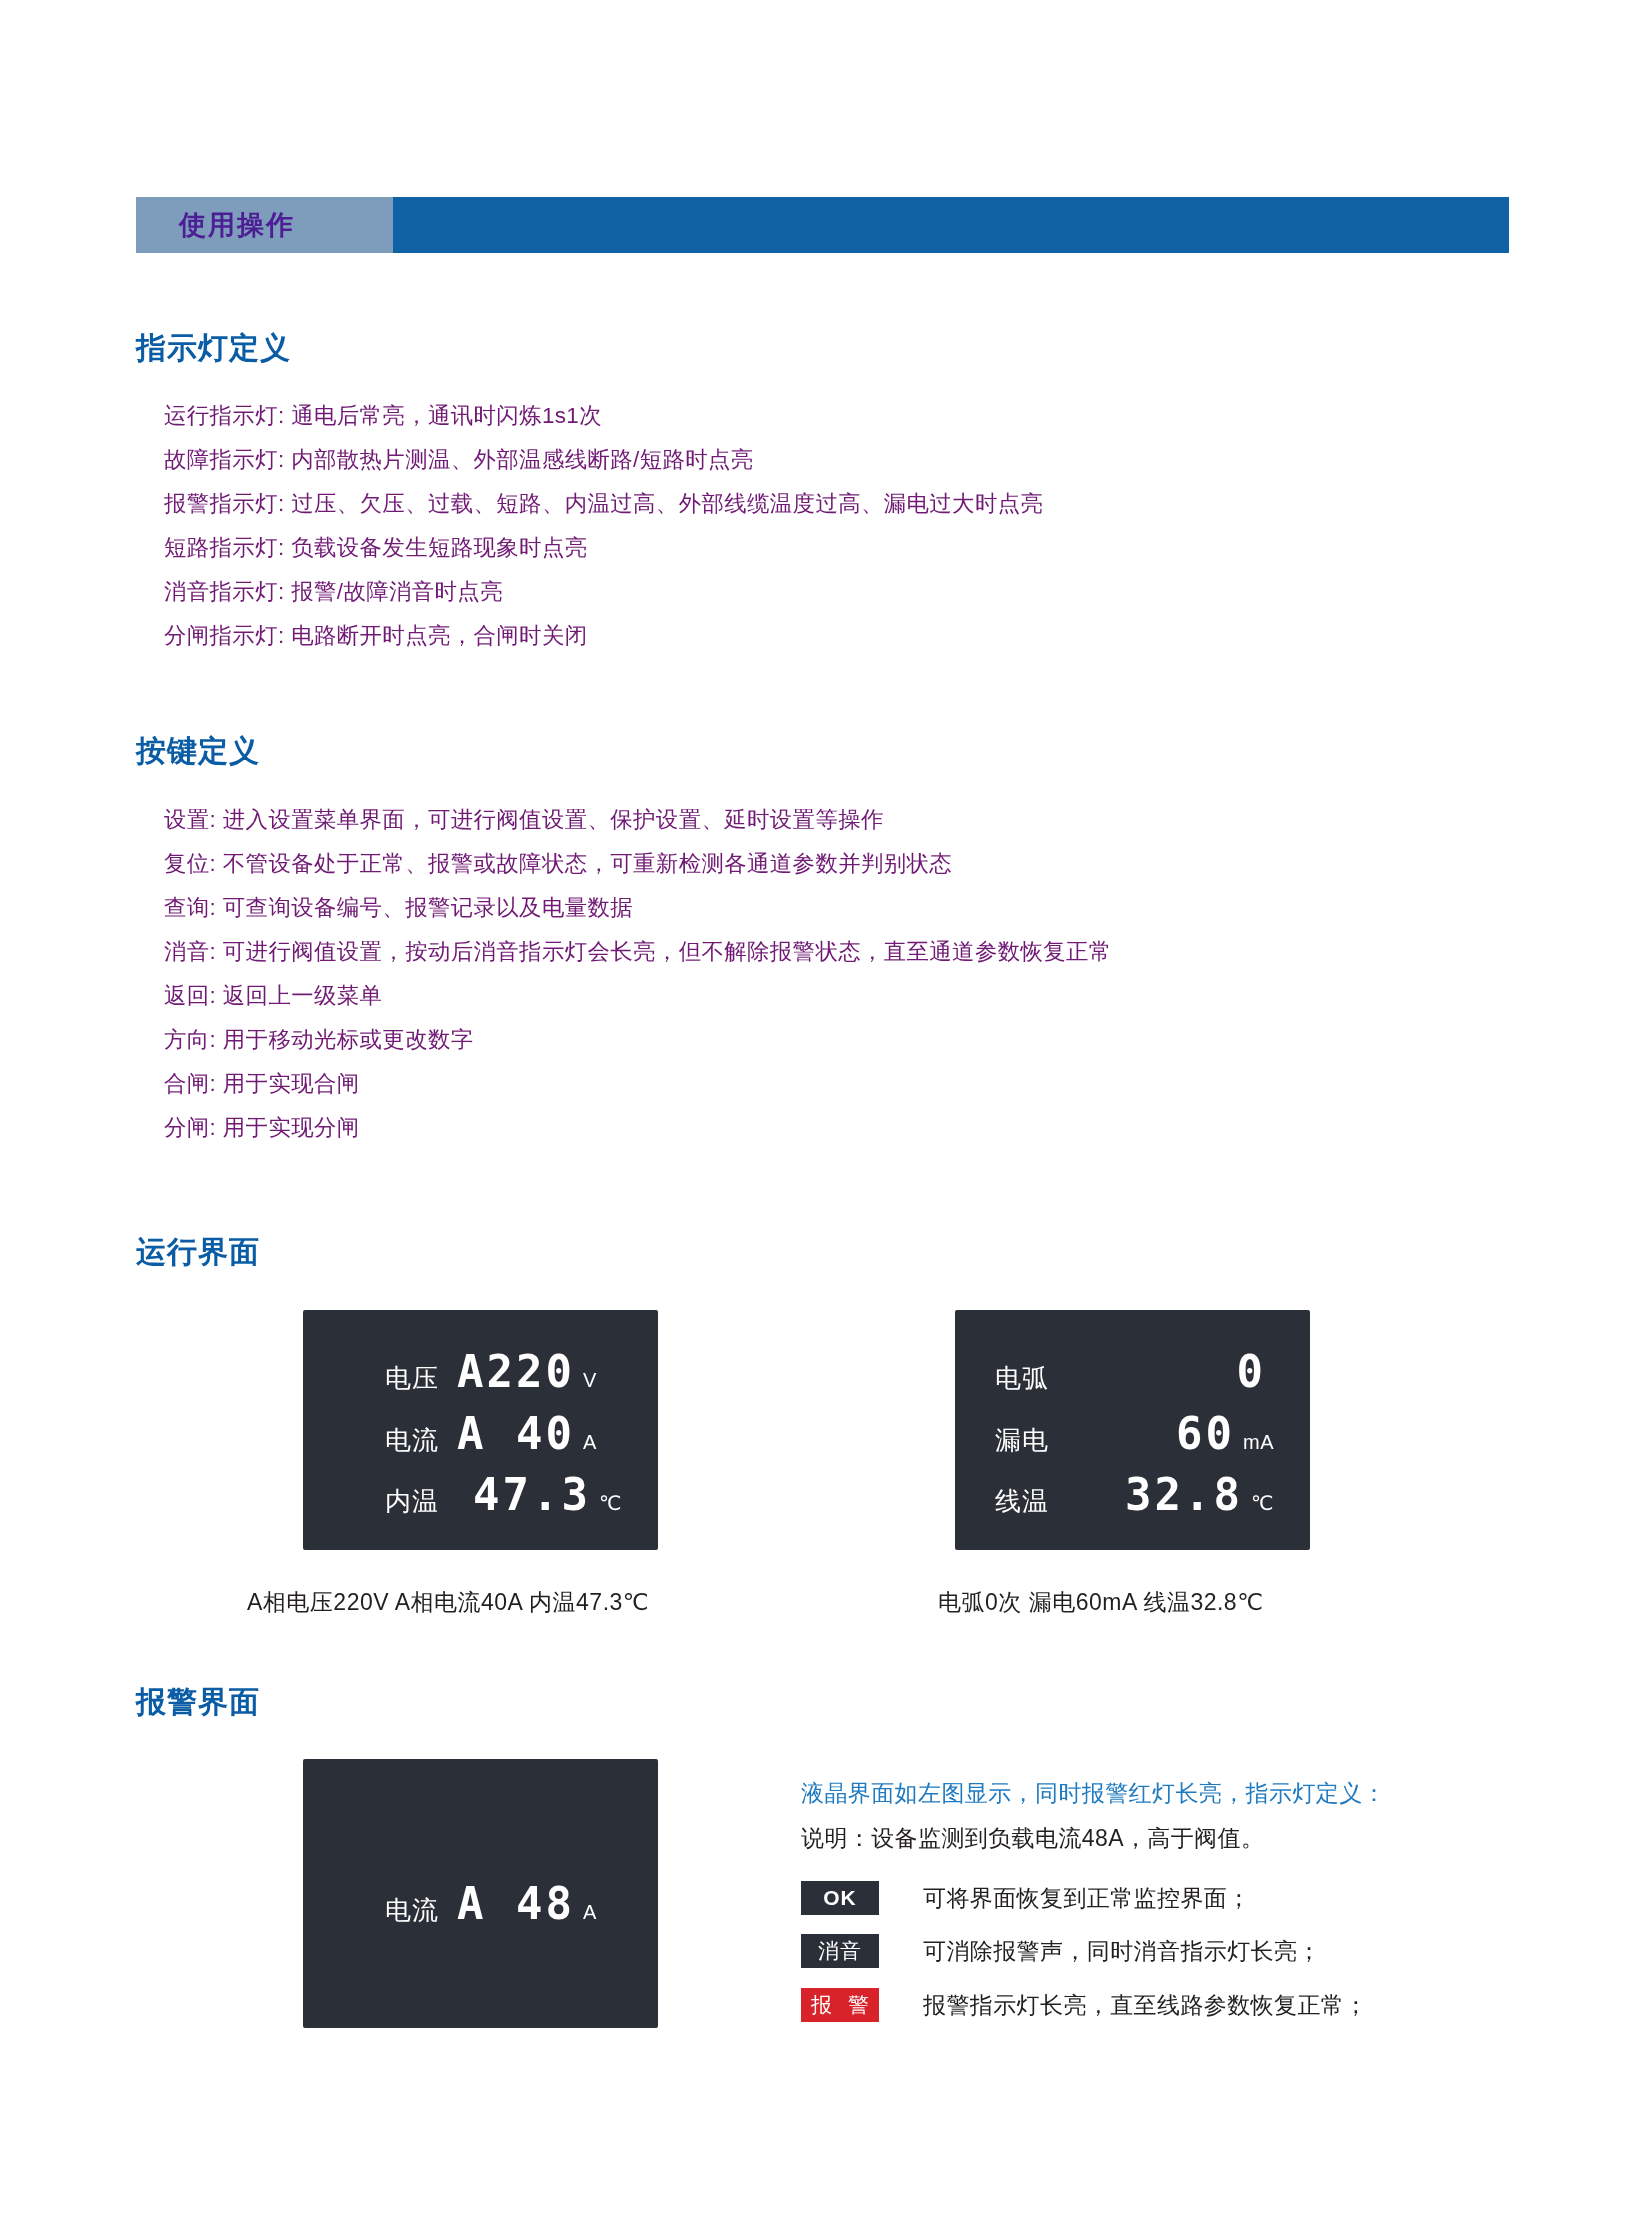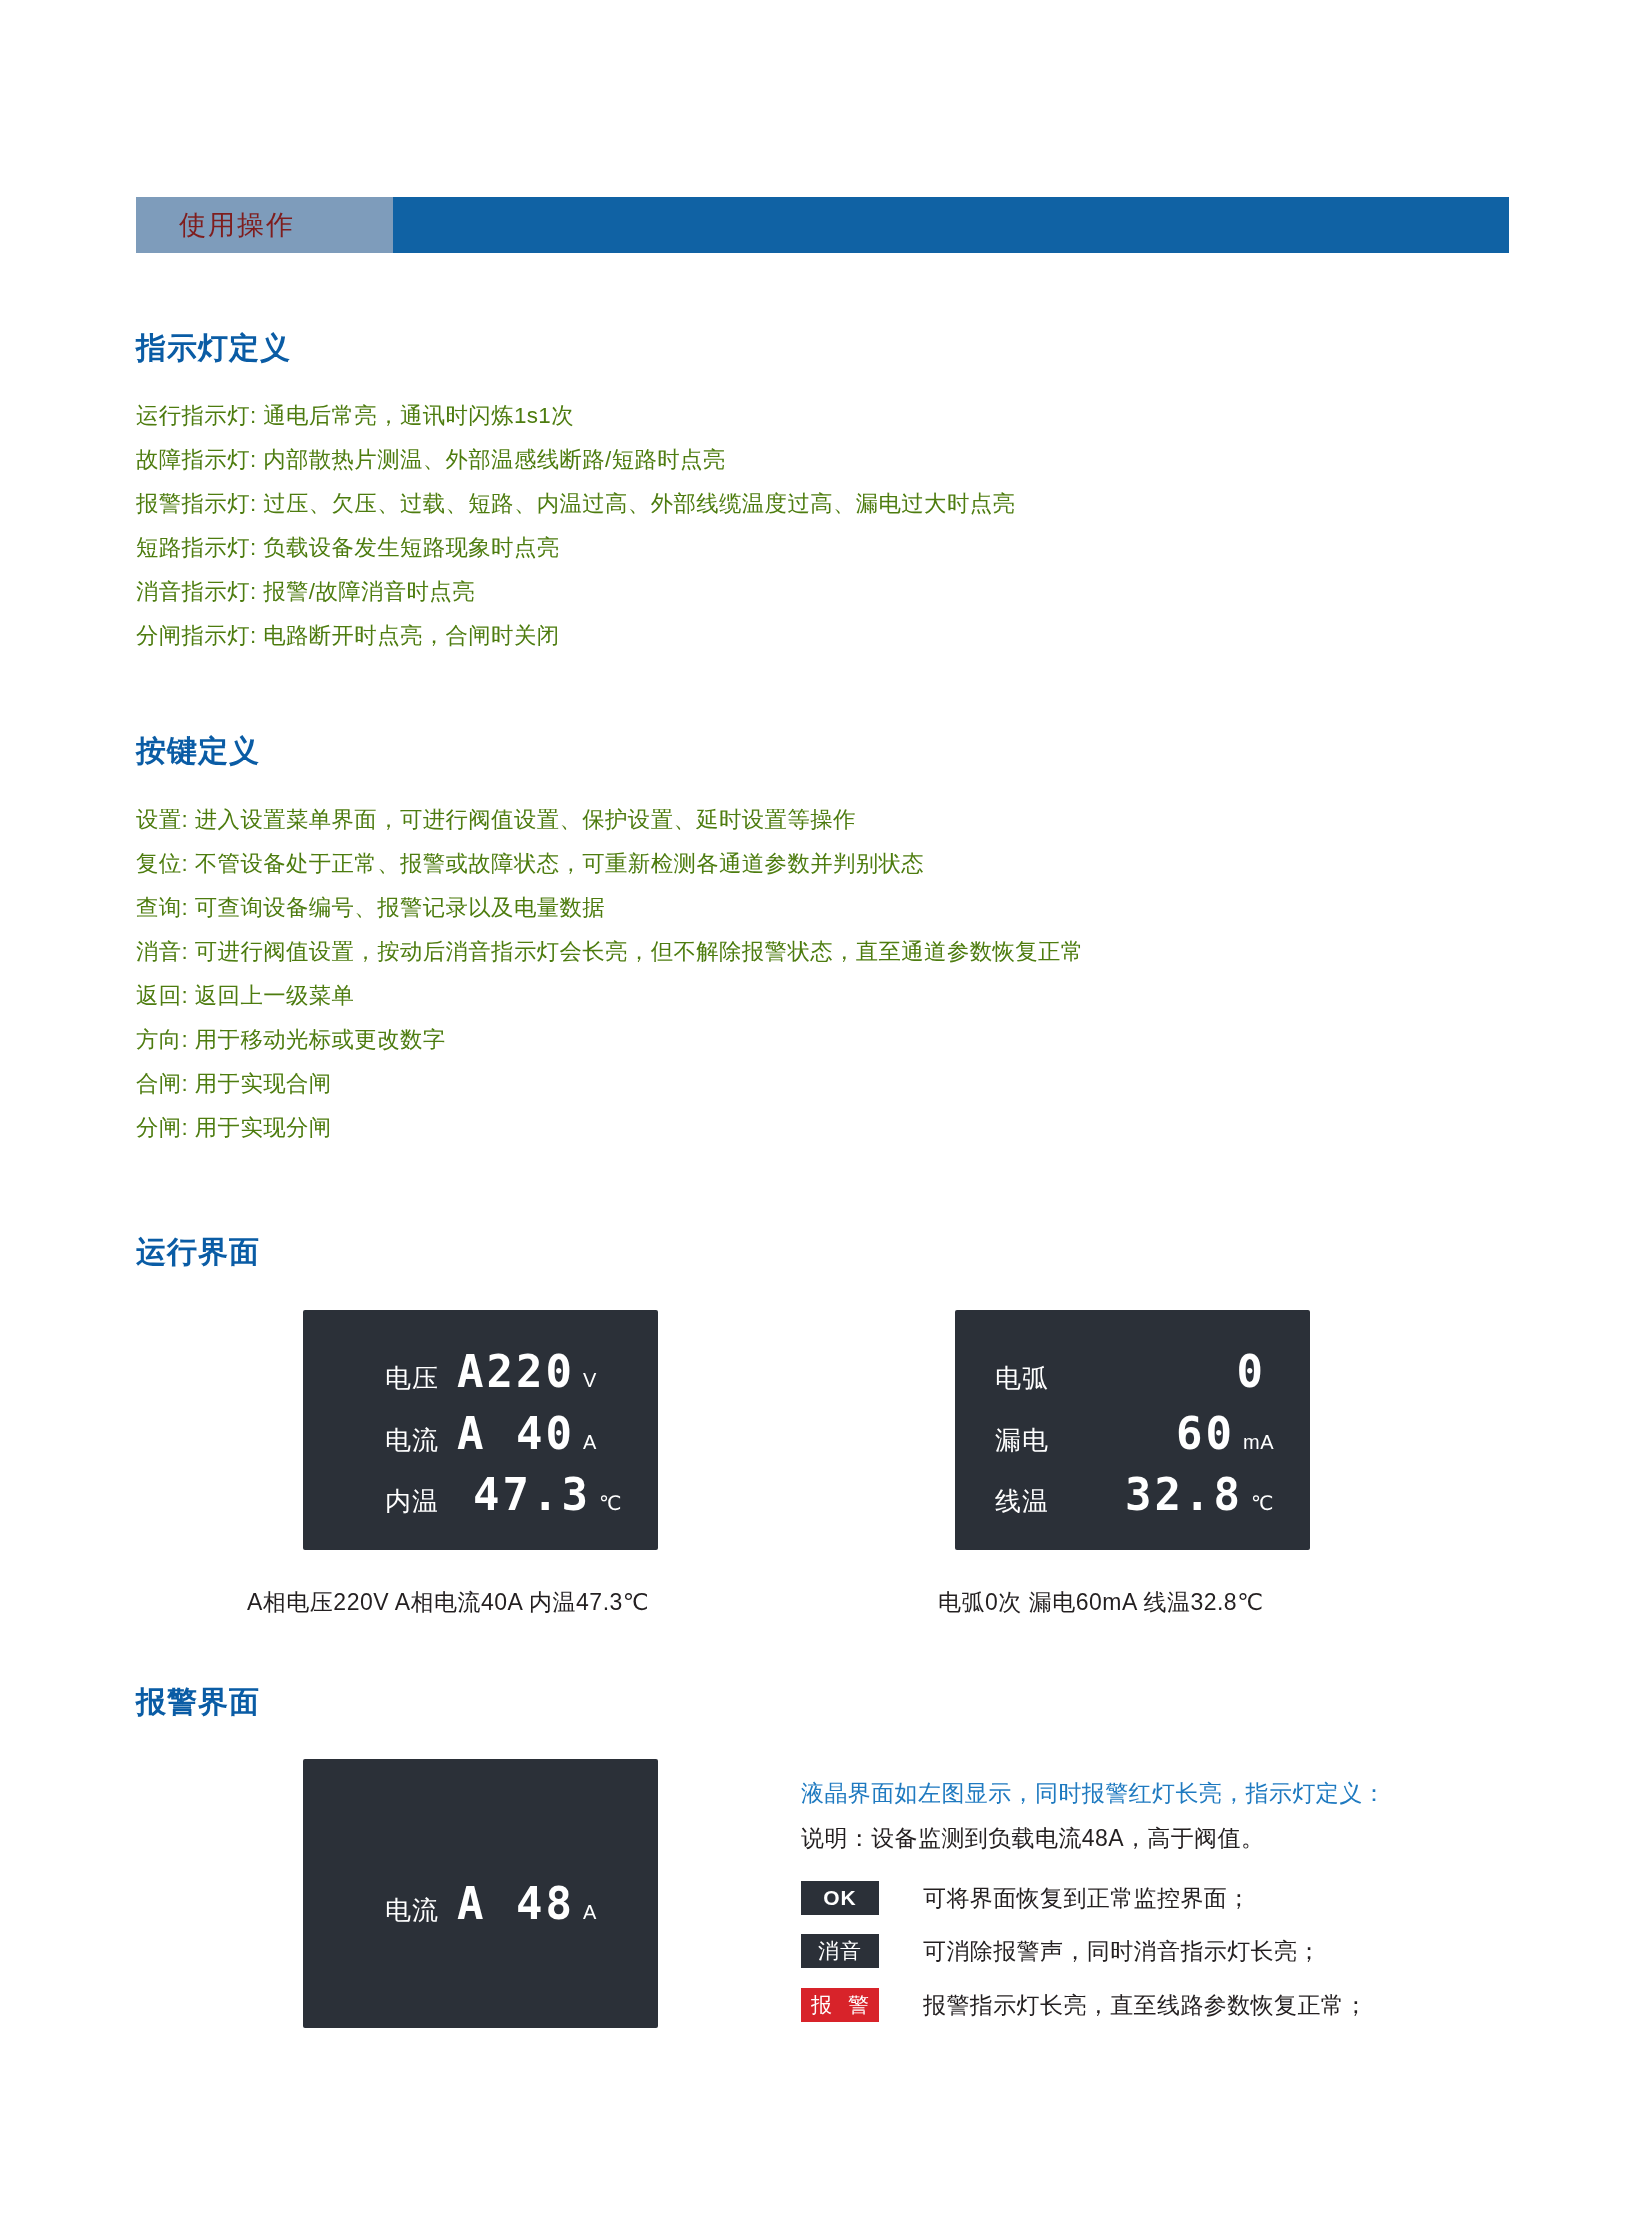--- a/index.html
+++ b/index.html
@@ -28,23 +28,23 @@
     left: 136px;
     top: 197px;
     width: 1373px;
     height: 56px;
     display: flex;
     align-items: stretch;
   }
   .banner-tab {
     width: 257px;
     background: #7e9cbb;
-    color: #7f1d1d;
+    color: #4c1d95;
     font-size: 27px;
-    font-weight: normal;
+    font-weight: bold;
     letter-spacing: 2px;
     display: flex;
     align-items: center;
     padding-left: 43px;
     box-sizing: border-box;
   }
   .banner-bar {
     flex: 1;
     background: #1062a4;
   }
@@ -56,22 +56,23 @@
     font-size: 30px;
     font-weight: bold;
     letter-spacing: 1px;
   }
 
   
   .lines {
     position: absolute;
     font-size: 22.4px;
     line-height: 44px;
-    color: #4d7c0f;
+    color: #701a75;
     letter-spacing: 0.4px;
+    margin-left: 28px;
   }
   .lines div { white-space: nowrap; }
 
   
   .lcd {
     position: absolute;
     background: #2b3038;
     border-radius: 2px;
     box-sizing: border-box;
   }

